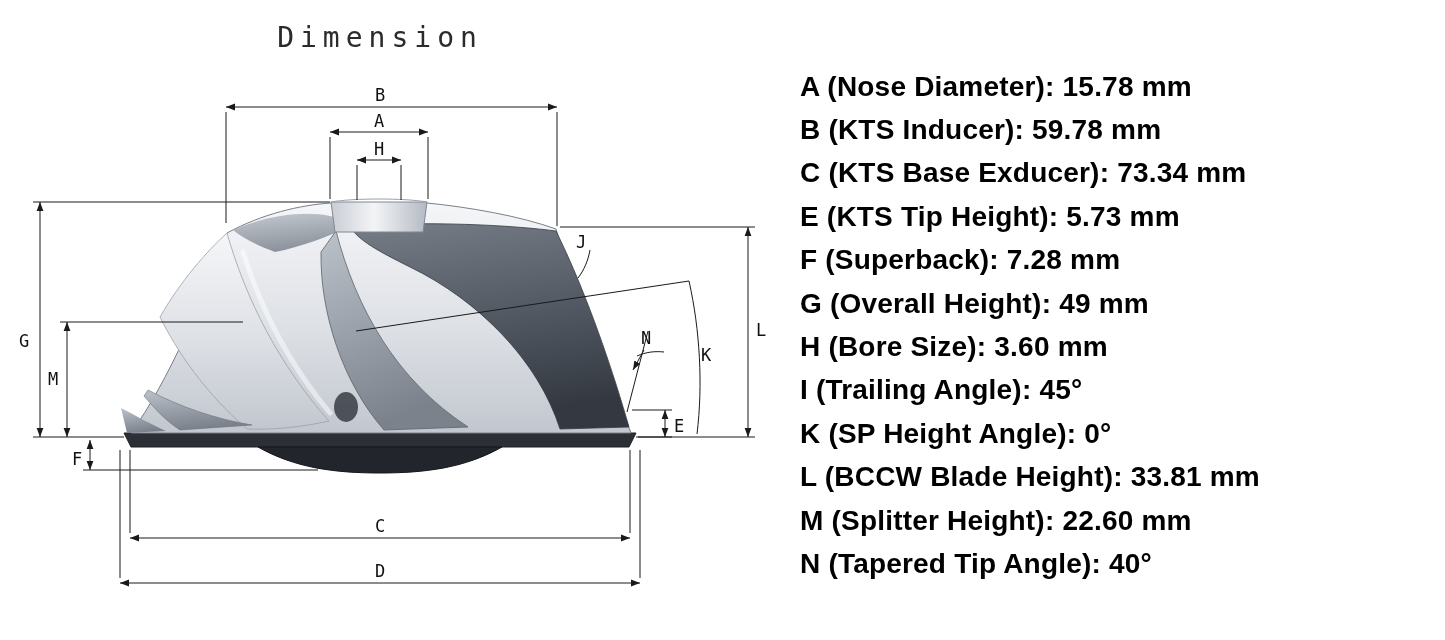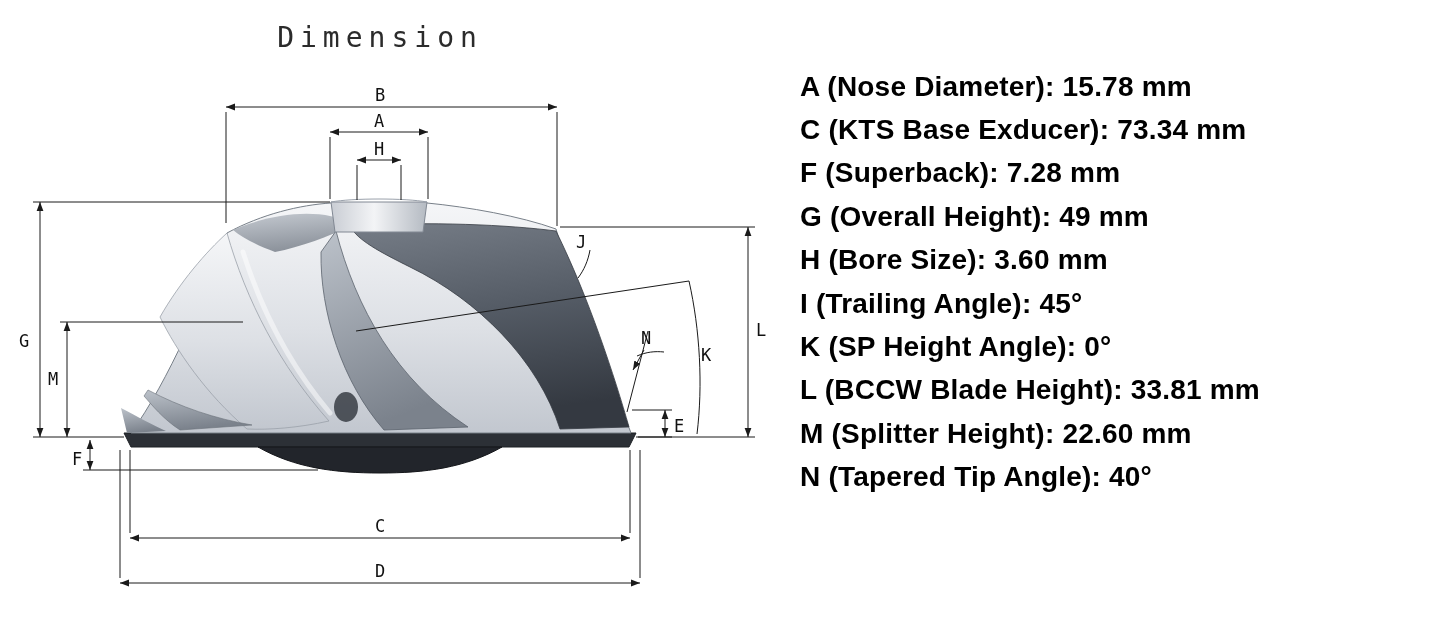--- a/index.html
+++ b/index.html
@@ -140,21 +140,23 @@
       <text x="674" y="432" text-anchor="start">E</text>
       <text x="756" y="336" text-anchor="start">L</text>
       <text x="701" y="361" text-anchor="start">K</text>
       <text x="646" y="344" text-anchor="middle">N</text>
       <text x="581" y="248" text-anchor="middle">J</text>
     </g>
   </svg>
 
   <div class="specs">
     <div class="spec-line">A (Nose Diameter): 15.78 mm</div>
+    <div class="spec-line">B (KTS Inducer): 59.78 mm</div>
     <div class="spec-line">C (KTS Base Exducer): 73.34 mm</div>
+    <div class="spec-line">E (KTS Tip Height): 5.73 mm</div>
     <div class="spec-line">F (Superback): 7.28 mm</div>
     <div class="spec-line">G (Overall Height): 49 mm</div>
     <div class="spec-line">H (Bore Size): 3.60 mm</div>
     <div class="spec-line">I (Trailing Angle): 45°</div>
     <div class="spec-line">K (SP Height Angle): 0°</div>
     <div class="spec-line">L (BCCW Blade Height): 33.81 mm</div>
     <div class="spec-line">M (Splitter Height): 22.60 mm</div>
     <div class="spec-line">N (Tapered Tip Angle): 40°</div>
   </div>
 

